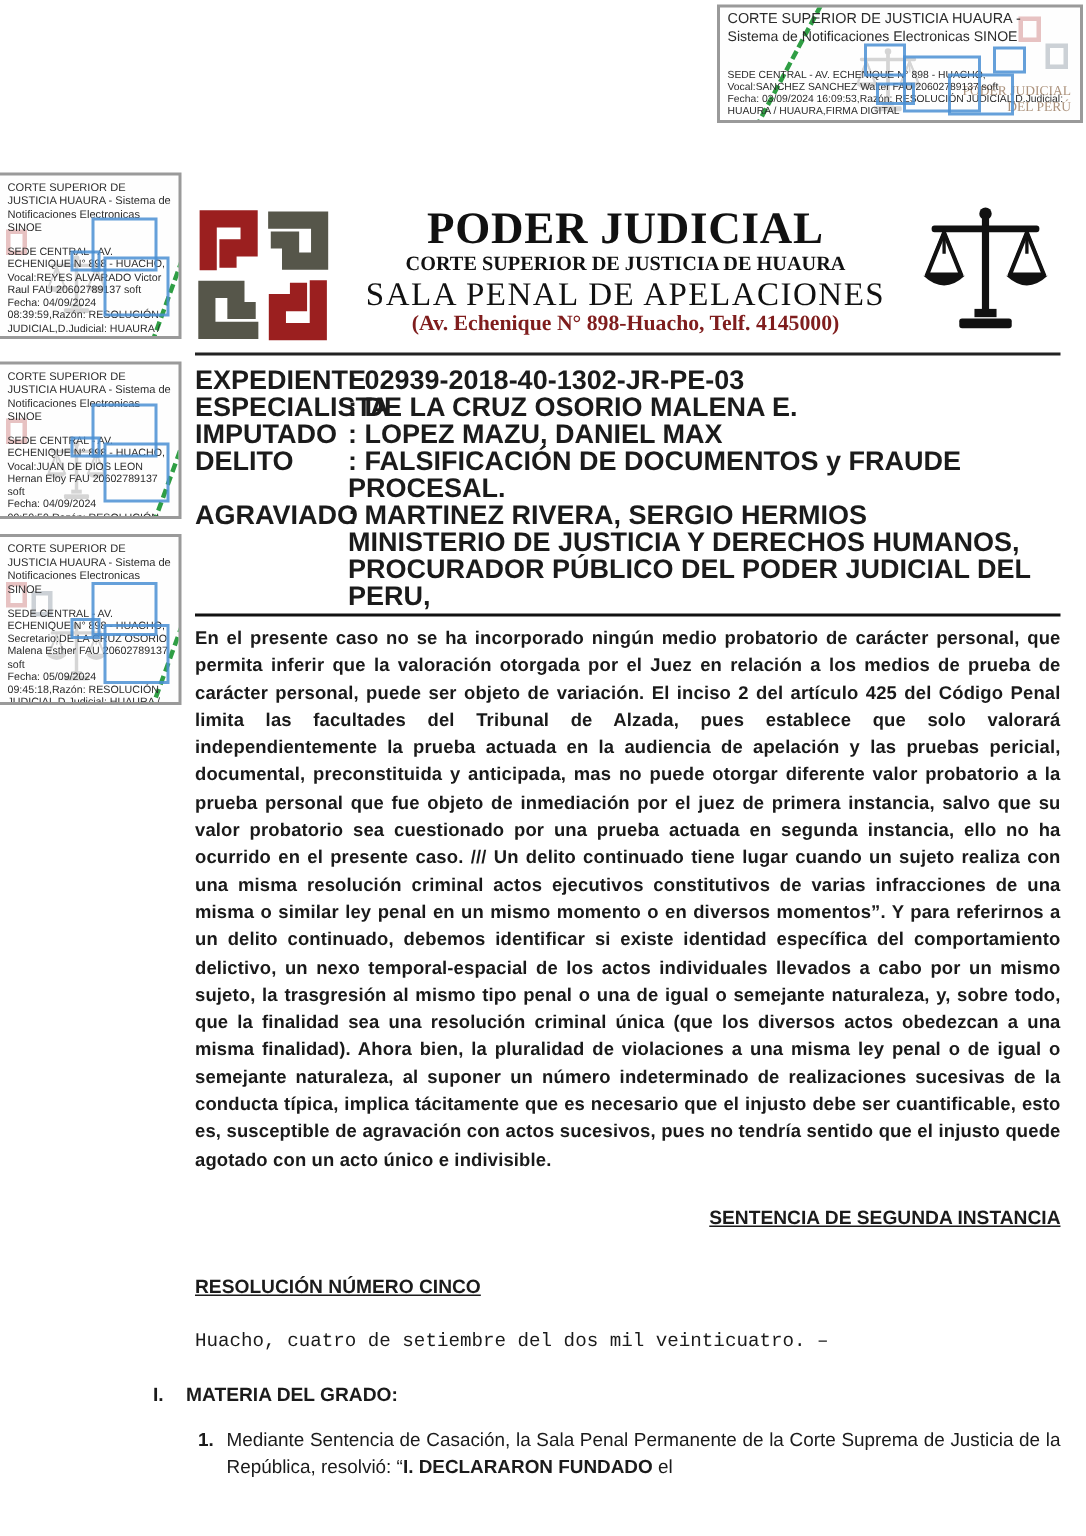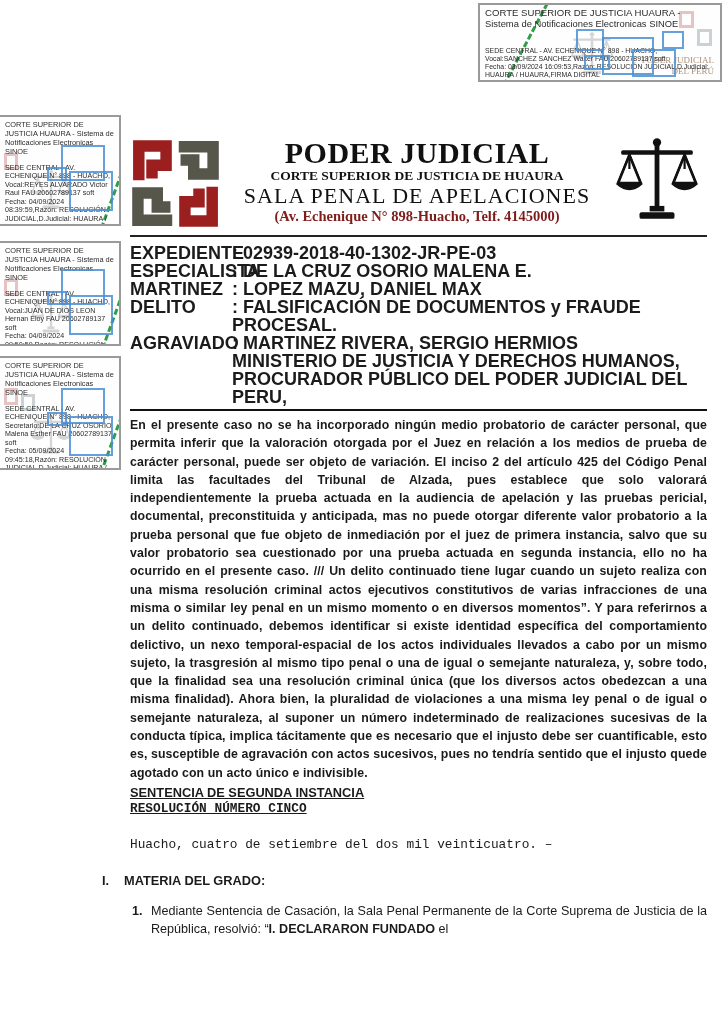--- a/index.html
+++ b/index.html
@@ -44,23 +44,23 @@
   .scales-box { width:100px; height:94px; color:#111; display:flex; justify-content:center; }
   .scales-box svg { width:92px; height:92px; }
 
   
   .doc { position:absolute; left:130px; top:244px; width:577px; }
   .case-row { display:flex; font-weight:bold; font-size:18px; line-height:18px; }
   .case-row .lbl { width:102px; flex:none; }
   .thick-rule { border-top:2.5px solid #111; margin-top:3px; }
   .main-par { margin-top:5px; font-weight:bold; font-size:12.3px; line-height:18.3px;
               text-align:justify; letter-spacing:.1px; color:#1a1a1a; }
-  .h-center { margin-top:3px; text-align:left; font-weight:bold; font-size:12.8px; }
+  .h-center { margin-top:22px; text-align:right; font-weight:bold; font-size:12.8px; }
   .h-center span, .h-left span.u { text-decoration:underline; }
-  .h-left { margin-top:1px; font-weight:bold; font-size:12.8px;font-family:Liberation Mono, monospace; }
+  .h-left { margin-top:31px; font-weight:bold; font-size:12.8px; }
   .date-line { margin-top:21px; font-size:12.8px;font-family:Liberation Mono, monospace; }
   .roman-row { margin-top:21px; margin-left:-28px; display:flex; font-weight:bold; font-size:12.8px; }
   .roman-row .num { width:22px; flex:none; }
   .list-item { margin-top:14px; display:flex; padding-left:2px; font-size:12.6px; line-height:18.5px; }
   .list-item .num { width:19px; flex:none; font-weight:bold; }
   .list-item .itxt { flex:1; text-align:justify; }
   .list-item .b { font-weight:bold; }
 </style>
 </head>
 <body>
@@ -188,21 +188,21 @@
     <div>
       <div class="case-row">
         <span class="lbl">EXPEDIENTE</span>
         <span class="val">: 02939-2018-40-1302-JR-PE-03</span>
       </div>
       <div class="case-row">
         <span class="lbl">ESPECIALISTA</span>
         <span class="val">: DE LA CRUZ OSORIO MALENA E.</span>
       </div>
       <div class="case-row">
-        <span class="lbl">MARTINEZ</span>
+        <span class="lbl">IMPUTADO</span>
         <span class="val">: LOPEZ MAZU, DANIEL MAX</span>
       </div>
       <div class="case-row">
         <span class="lbl">DELITO</span>
         <span class="val">: FALSIFICACIÓN DE DOCUMENTOS y FRAUDE PROCESAL.</span>
       </div>
       <div class="case-row">
         <span class="lbl">AGRAVIADO</span>
         <span class="val">: MARTINEZ RIVERA, SERGIO HERMIOS</span>
       </div>

